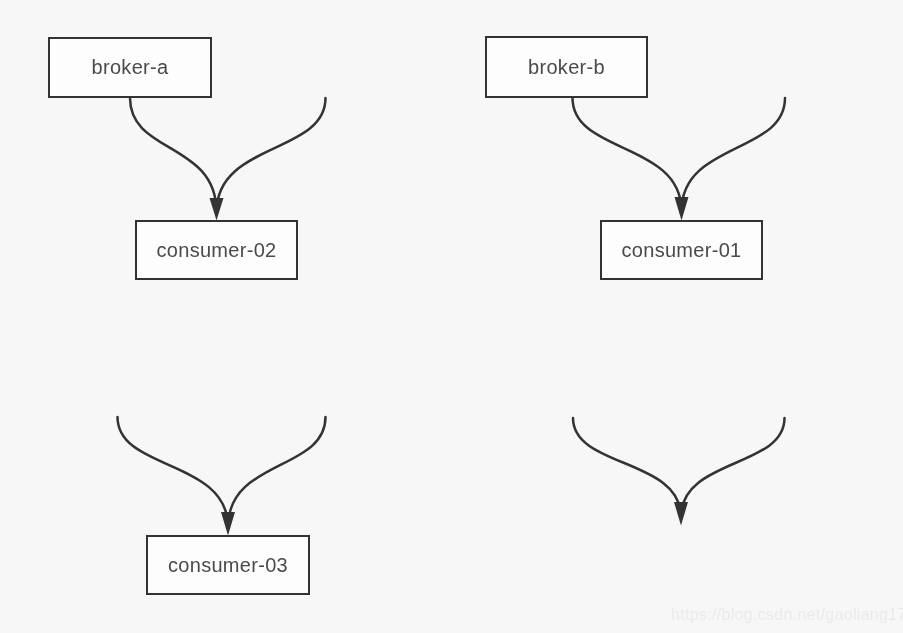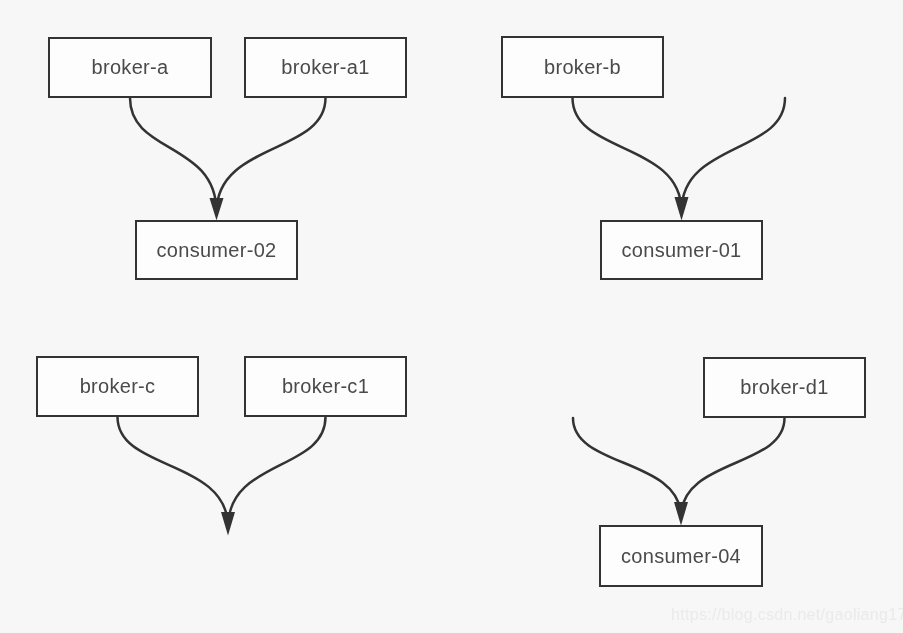--- a/index.html
+++ b/index.html
@@ -78,42 +78,30 @@
     <polygon points="221,512 235,512 228,535.5"></polygon>
 
     <path d="M573,418 C573,468 681,458 681,517"></path>
     <path d="M784.5,418 C784.5,468 681,458 681,517"></path>
     <polygon points="674,502 688,502 681,525.5"></polygon>
   </svg>
 
   <div class="node" style="left:48px;top:37px;width:164px;height:61px">
     <span>broker-a</span>
   </div>
-  <div class="node" style="left:244px;top:37px;width:163px;height:61px">
-    <span>broker-a1</span>
-  </div>
   <div class="node" style="left:135px;top:220px;width:163px;height:60px">
     <span>consumer-02</span>
   </div>
 
-  <div class="node" style="left:501px;top:36px;width:163px;height:62px">
+  <div class="node" style="left:485px;top:36px;width:163px;height:62px">
     <span>broker-b</span>
   </div>
   <div class="node" style="left:600px;top:220px;width:163px;height:60px">
     <span>consumer-01</span>
   </div>
 
-  <div class="node" style="left:36px;top:356px;width:163px;height:61px">
-    <span>broker-c</span>
-  </div>
-  <div class="node" style="left:244px;top:356px;width:163px;height:61px">
-    <span>broker-c1</span>
+  <div class="node" style="left:146px;top:535px;width:164px;height:60px">
+    <span>consumer-03</span>
   </div>
 
-  <div class="node" style="left:703px;top:357px;width:163px;height:61px">
-    <span>broker-d1</span>
-  </div>
-  <div class="node" style="left:599px;top:525px;width:164px;height:62px">
-    <span>consumer-04</span>
-  </div>
 
   <div class="watermark">https://blog.csdn.net/gaoliang1719</div>
 </div>
 
 </body></html>

